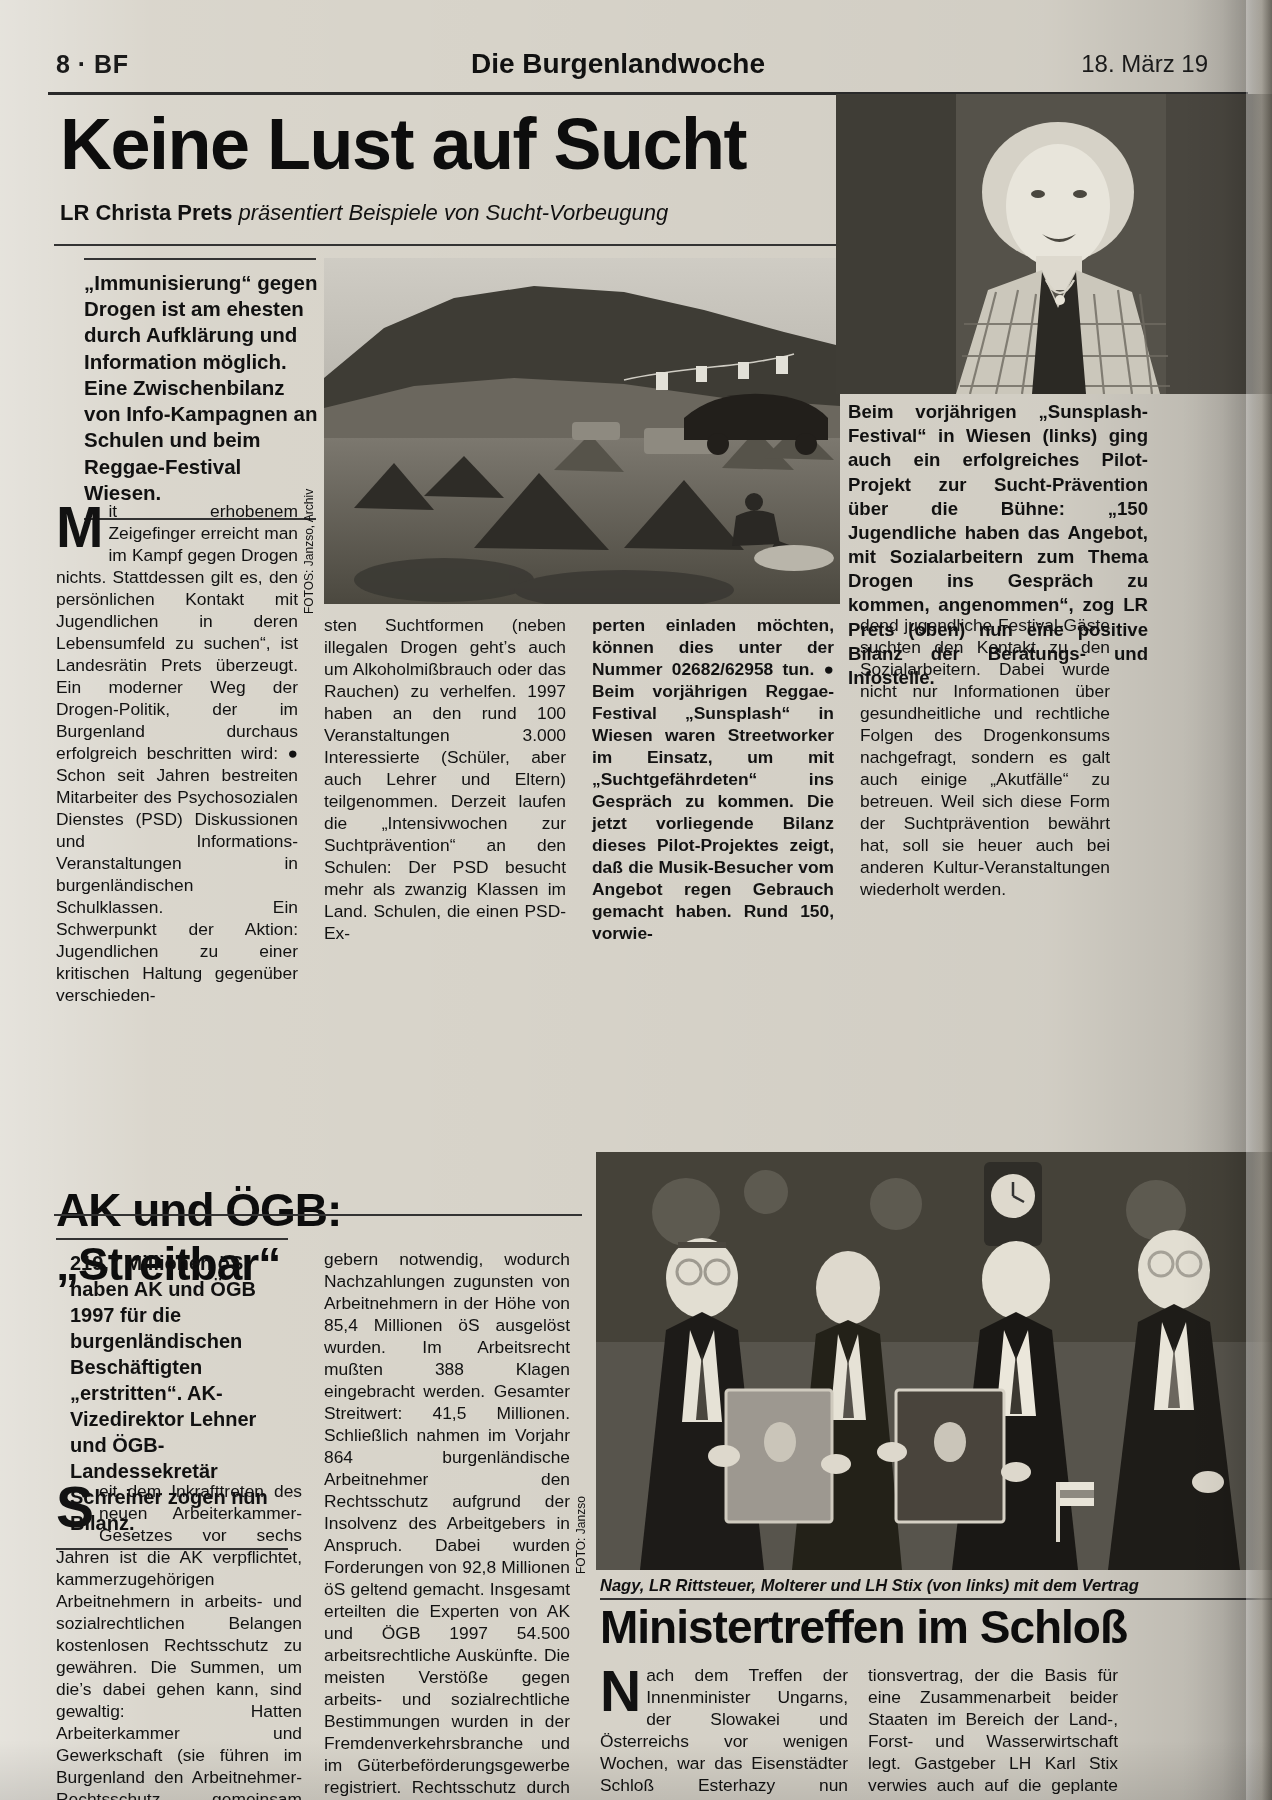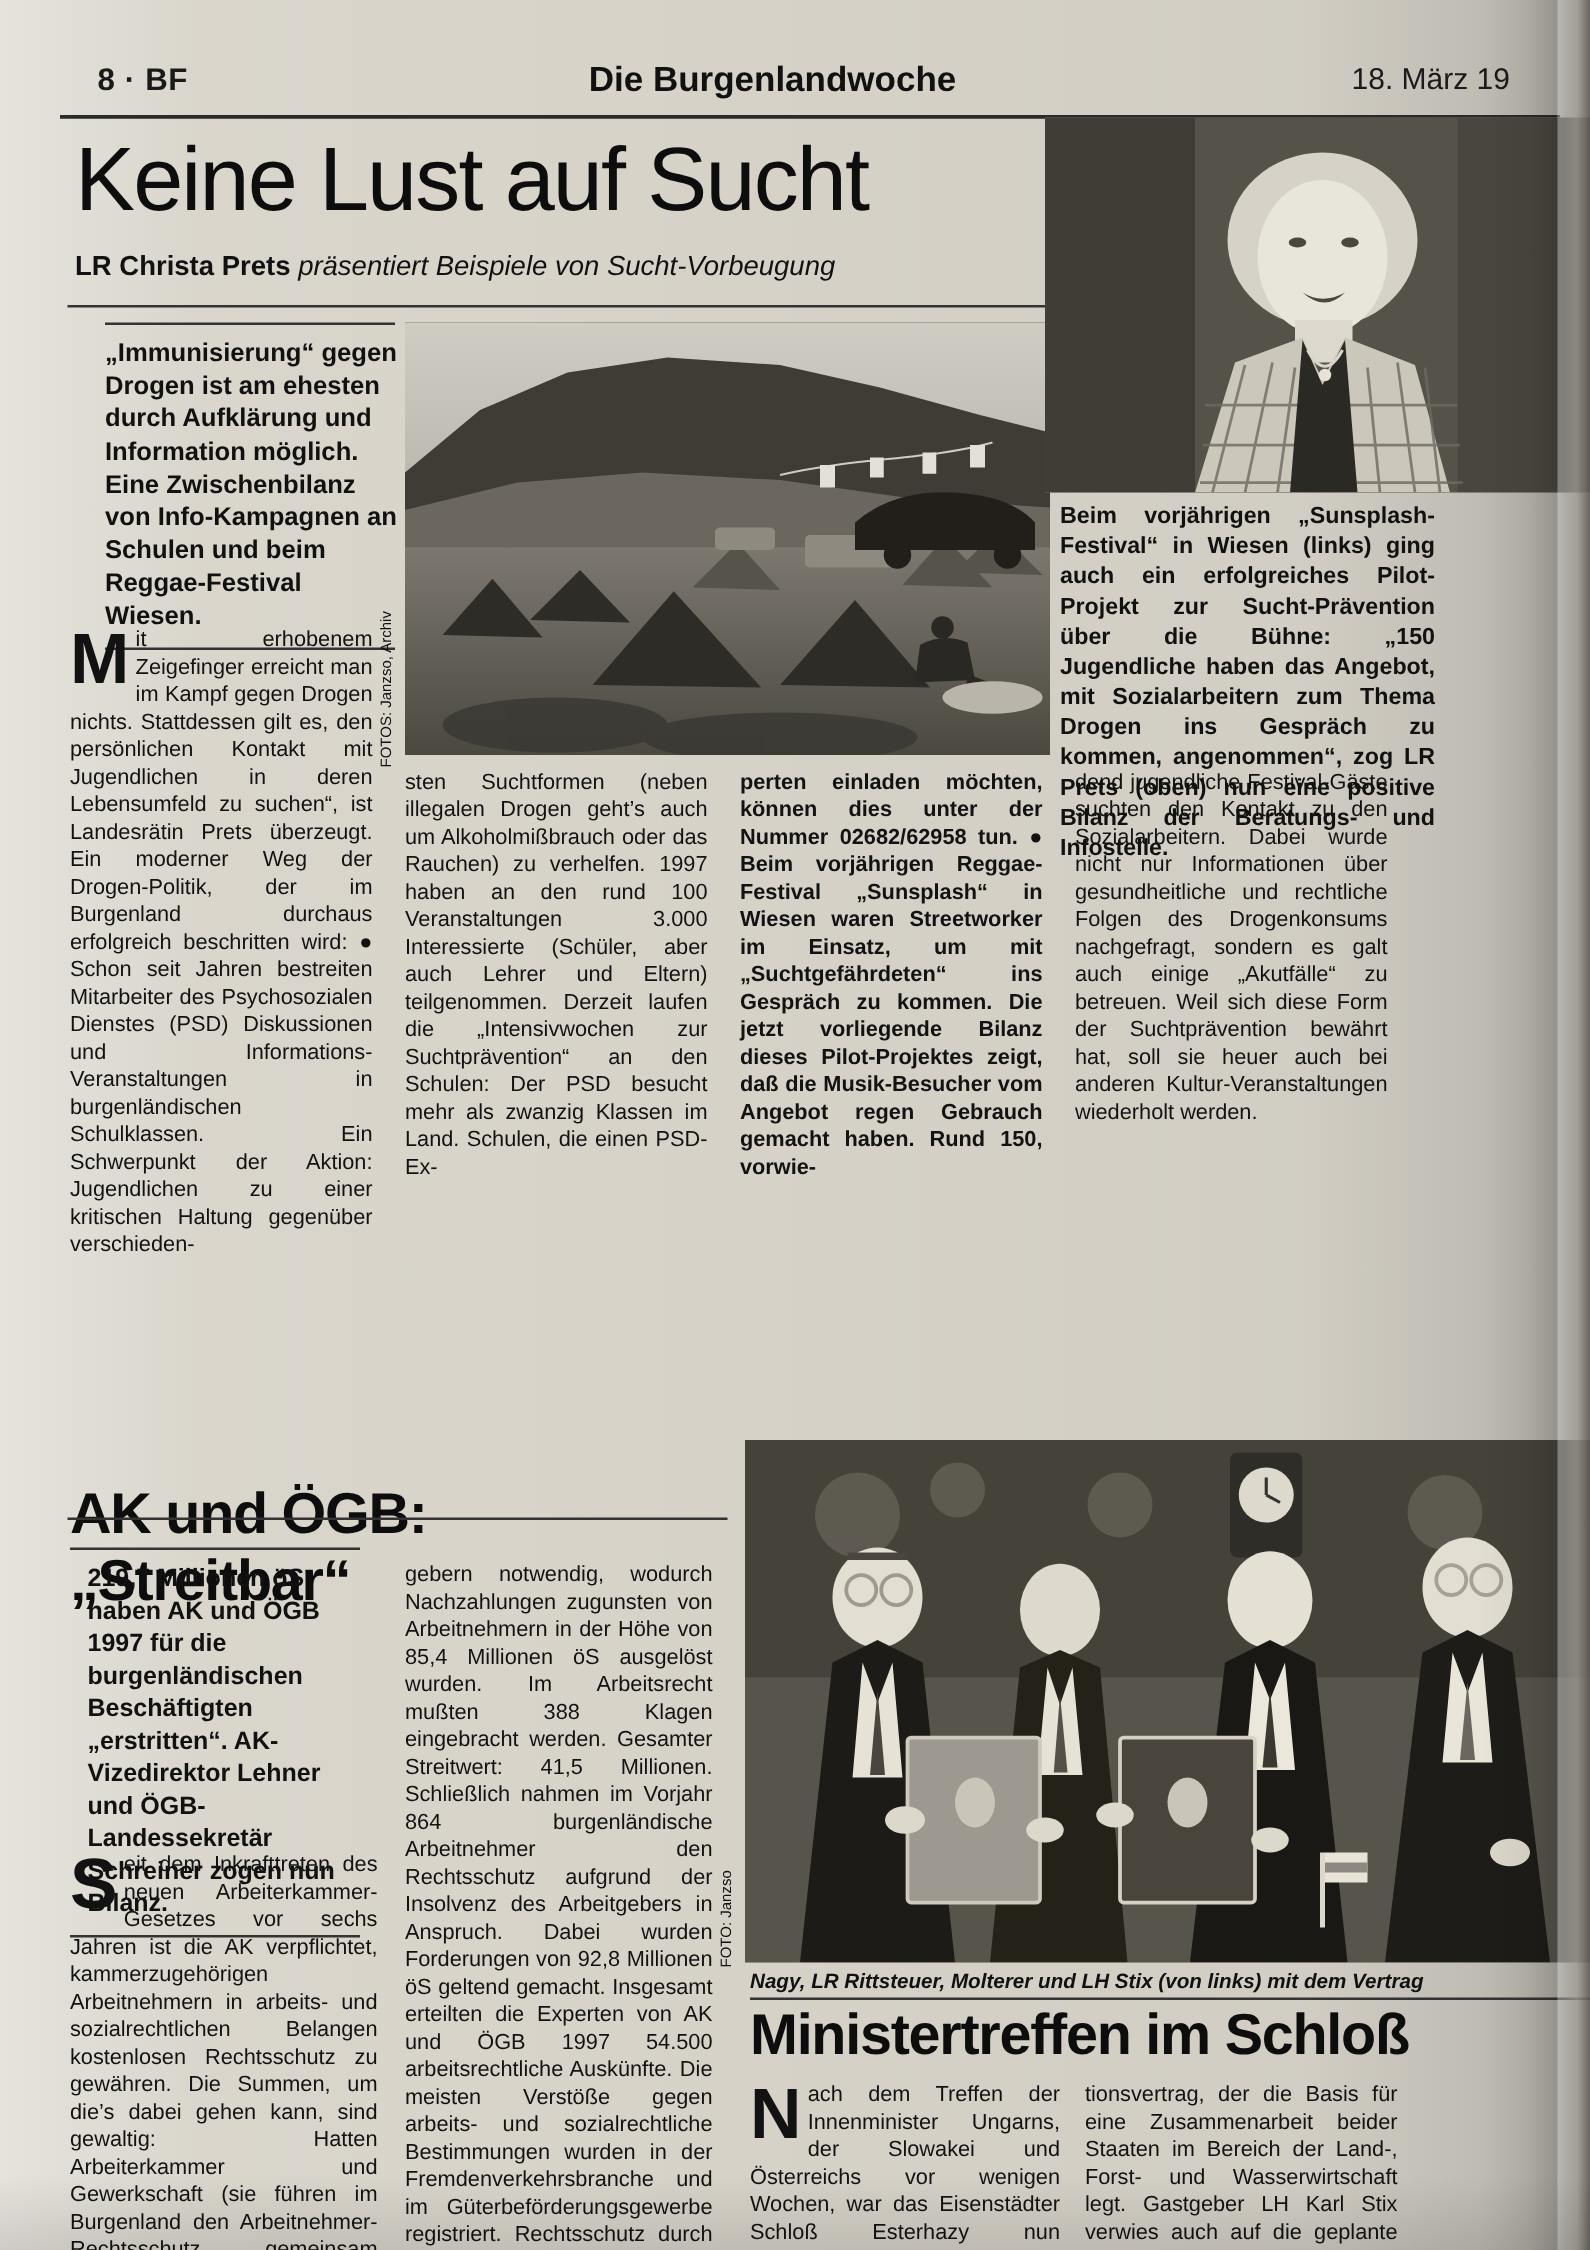--- a/index.html
+++ b/index.html
@@ -25,40 +25,39 @@
   
   .masthead {
     position: absolute;
     left: 48px; top: 44px; width: 1140px;
     height: 42px;
   }
   .folio {
     position: absolute; left: 8px; top: 6px;
     font-size: 25px; font-weight: bold; letter-spacing: 0.5px;
     color: #1a1a1a;
-    margin-left: 22px;
   }
   .paper-title {
     position: absolute; left: 0; top: 4px; width: 1140px;
     text-align: center;
     font-size: 28px; font-weight: bold; color: #111;
   }
   .issue-date {
     position: absolute; right: -20px; top: 6px;
     font-size: 24px; color: #1a1a1a;
   }
   .rule-top {
     position: absolute; left: 48px; top: 92px; width: 1200px; height: 3px;
     background: #2a2a2a;
   }
 
   
   .headline {
     position: absolute; left: 60px; top: 108px; width: 790px;
-    font-size: 72px; line-height: 1.0; font-weight: normal;
+    font-size: 72px; line-height: 1.0; font-weight: bold;
     letter-spacing: -1.5px;
     color: #0d0d0d;
   }
   .subhead {
     position: absolute; left: 60px; top: 200px; width: 790px;
     font-size: 22px; color: #111;
   }
   .subhead b { font-weight: bold; }
   .subhead i { font-style: italic; }
 

